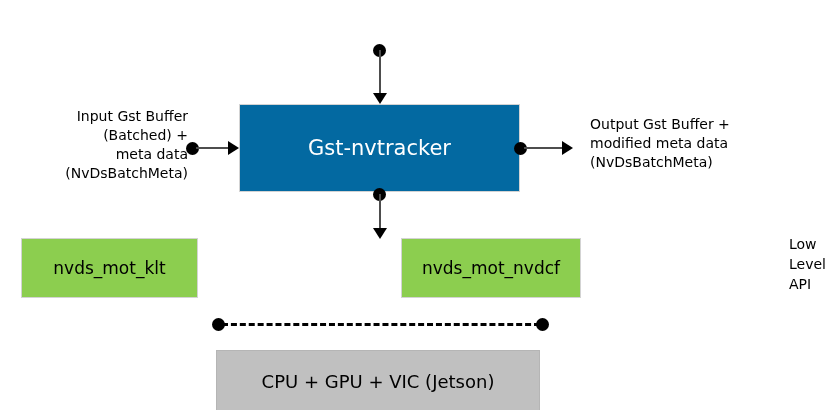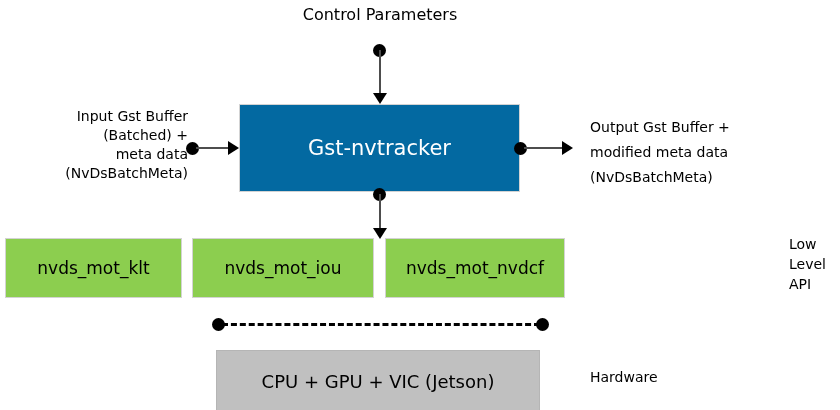--- a/index.html
+++ b/index.html
@@ -40,21 +40,21 @@
     text-align: right;
     font-size: 14px;
     line-height: 19px;
   }
   #output-label {
     left: 590px;
     top: 115px;
     width: 240px;
     text-align: left;
     font-size: 14px;
-    line-height: 25px;
+    line-height: 19px;
   }
   #low-level-api-label {
     left: 789px;
     top: 234px;
     width: 60px;
     text-align: left;
     font-size: 14px;
     line-height: 20px;
   }
   #hardware-label {
@@ -81,20 +81,21 @@
     background: #0369a1;
     color: #ffffff;
     font-size: 21px;
   }
   .ll-box {
     top: 238px;
     height: 60px;
     background: #8cce4f;
     color: #000000;
     font-size: 17px;
+    margin-left: 16px;
   }
   #nvds-mot-klt-box   { left: 5px;   width: 177px; }
   #nvds-mot-iou-box   { left: 192px; width: 182px; }
   #nvds-mot-nvdcf-box { left: 385px; width: 180px; }
   #third-party-box    { left: 580px; width: 183px; }
 
   #hardware-box {
     left: 216px;
     top: 350px;
     width: 324px;
@@ -133,21 +134,20 @@
   .dashline {
     height: 0;
     border-top: 3px dashed #000000;
   }
 </style>
 </head>
 <body>
 
 <div id="canvas">
 
-  <div class="abs label" id="control-parameters-label">Control Parameters</div>
 
   <div class="abs dot" style="left:373px; top:44px;"></div>
   <div class="abs vline" style="left:379px; top:50px; height:44px;"></div>
   <div class="abs arrow-down" style="left:373px; top:93px;"></div>
 
   <div class="abs label" id="input-label">Input Gst Buffer
 (Batched) +
 meta data
 (NvDsBatchMeta)</div>
   <div class="abs dot" style="left:186px; top:142px;"></div>
@@ -161,28 +161,26 @@
   <div class="abs arrow-right" style="left:562px; top:141px;"></div>
   <div class="abs label" id="output-label">Output Gst Buffer +
 modified meta data
 (NvDsBatchMeta)</div>
 
   <div class="abs dot" style="left:373px; top:188px;"></div>
   <div class="abs vline" style="left:379px; top:194px; height:36px;"></div>
   <div class="abs arrow-down" style="left:373px; top:228px;"></div>
 
   <div class="abs box ll-box" id="nvds-mot-klt-box">nvds_mot_klt</div>
-  <div class="abs box ll-box" id="nvds-mot-iou-box">nvds_mot_iou</div>
   <div class="abs box ll-box" id="nvds-mot-nvdcf-box">nvds_mot_nvdcf</div>
 
   <div class="abs label" id="low-level-api-label">Low
 Level
 API</div>
 
   <div class="abs dot" style="left:212px; top:318px;"></div>
   <div class="abs dashline" style="left:222px; top:323px; width:318px;"></div>
   <div class="abs dot" style="left:536px; top:318px;"></div>
 
   <div class="abs box" id="hardware-box">CPU + GPU + VIC (Jetson)</div>
 
-  <div class="abs label" id="hardware-label">Hardware</div>
 
 </div>
 
 </body></html>

